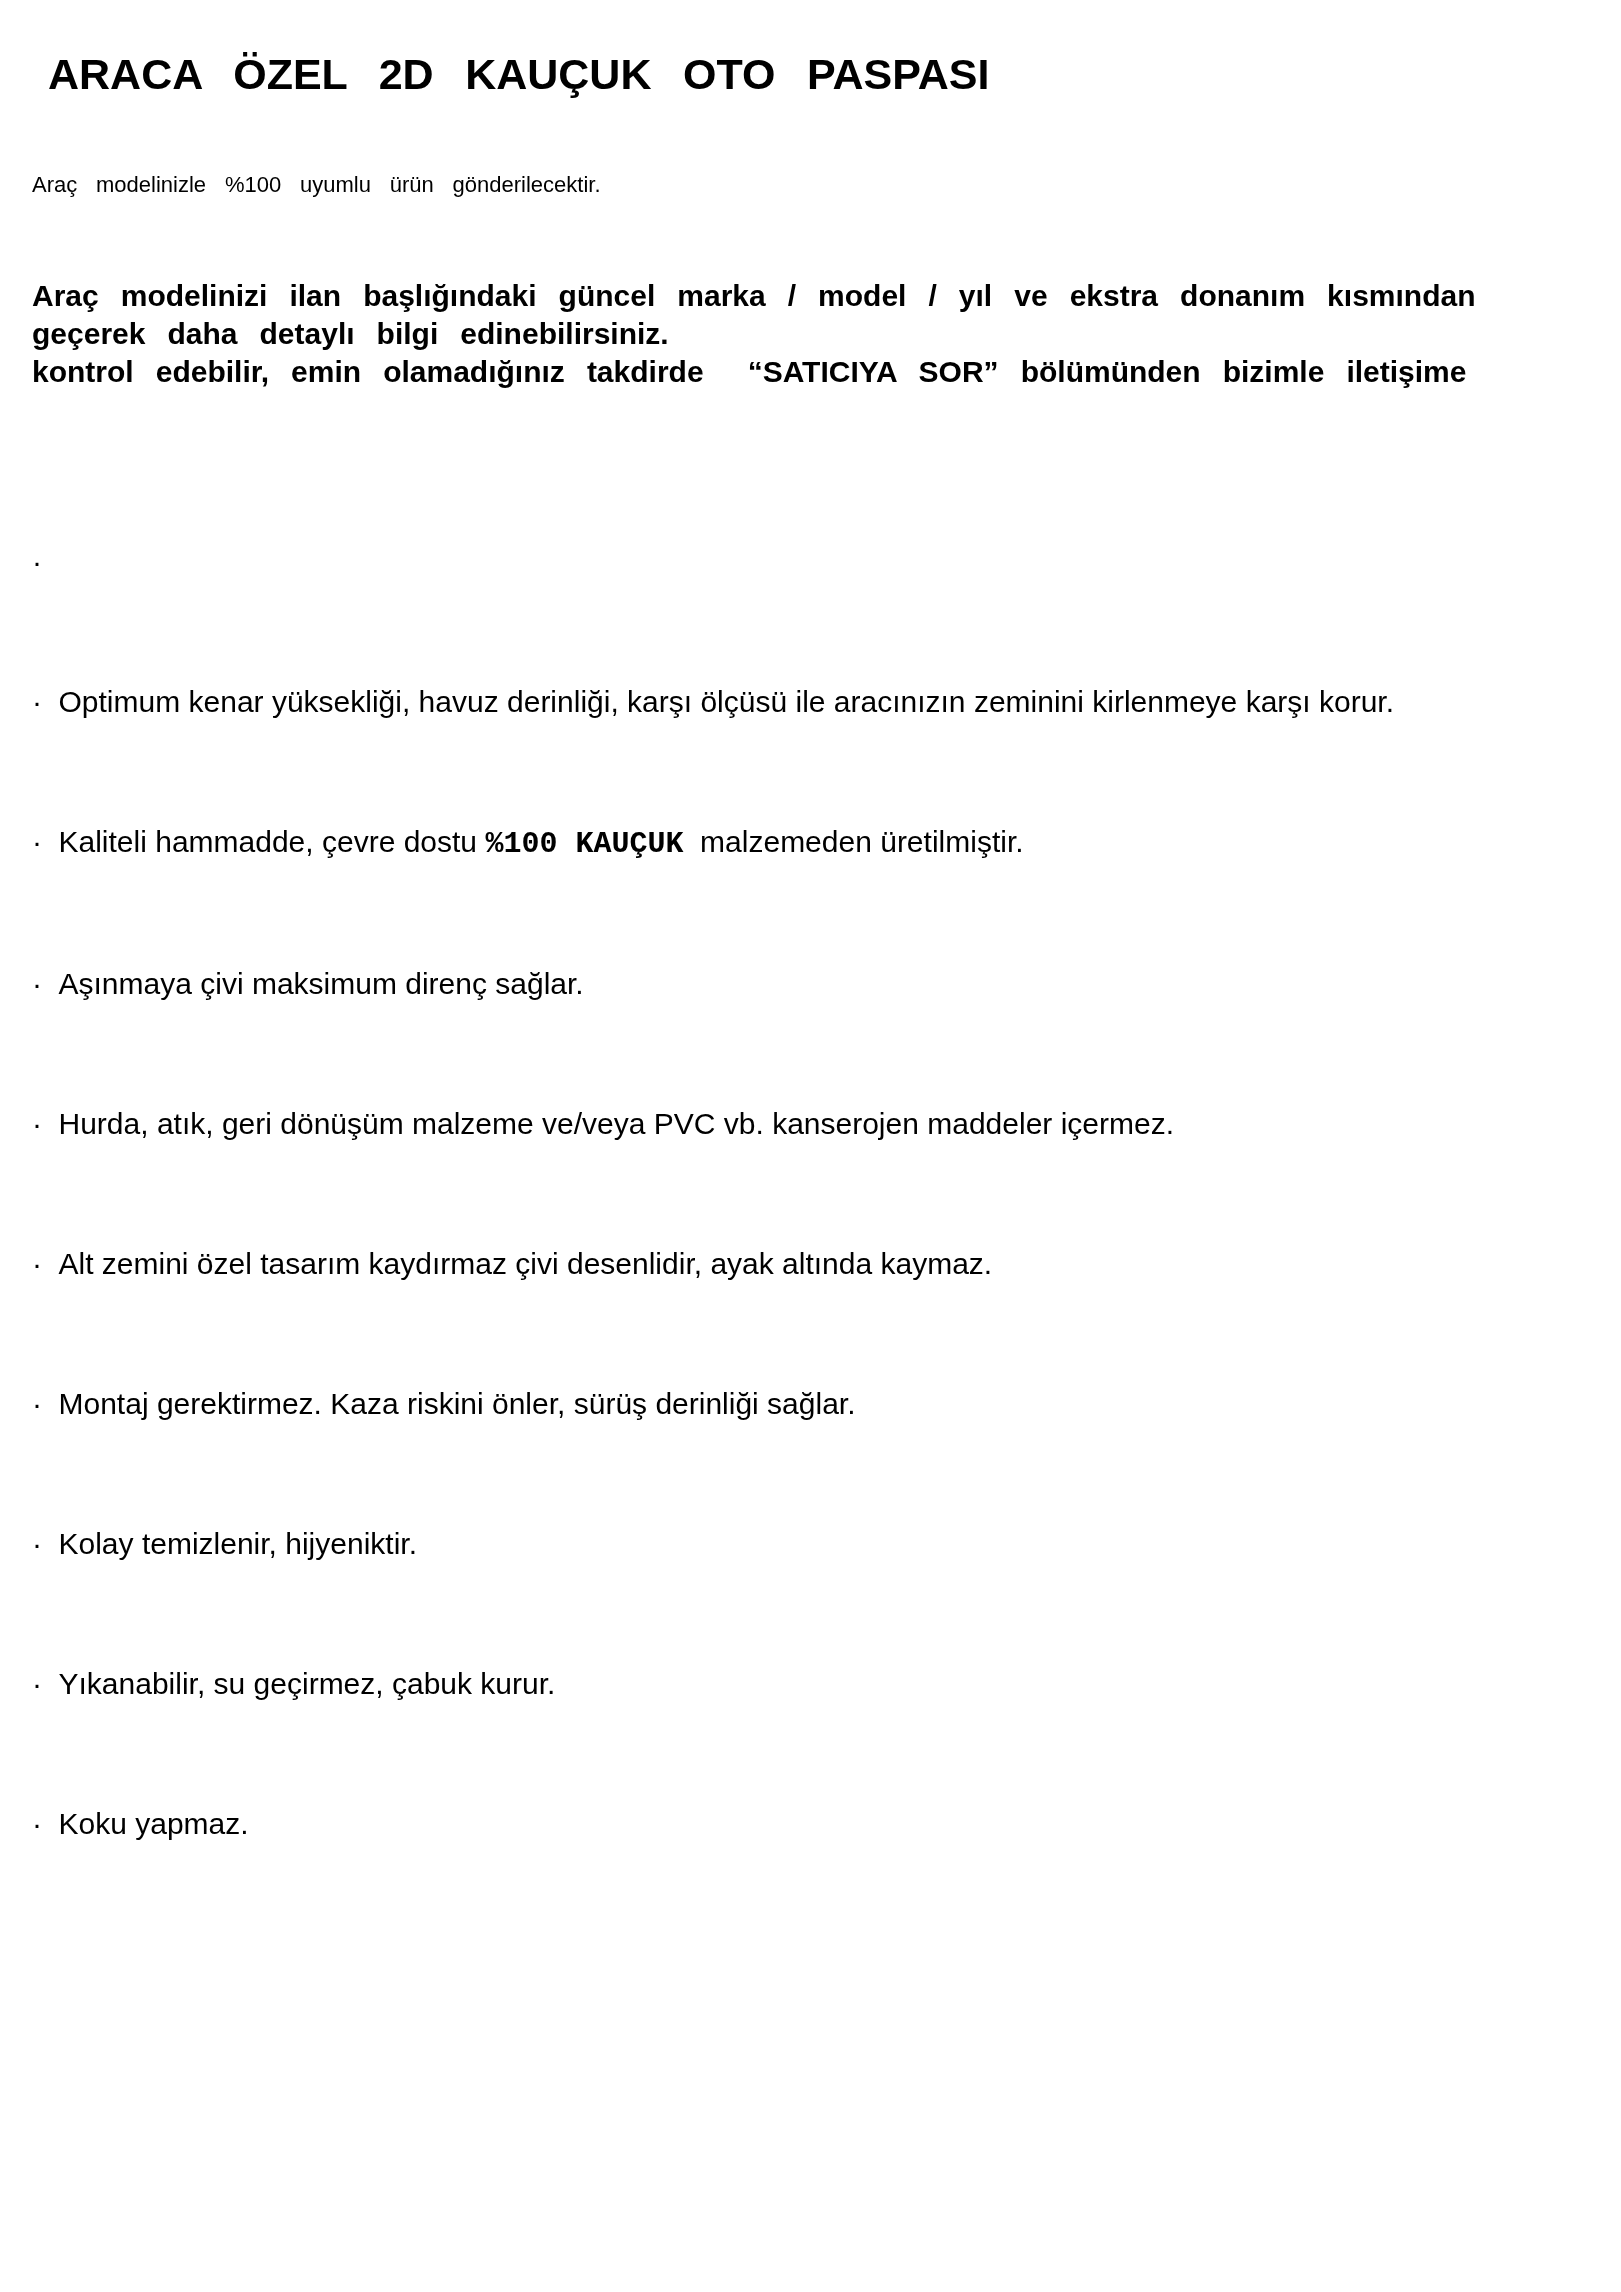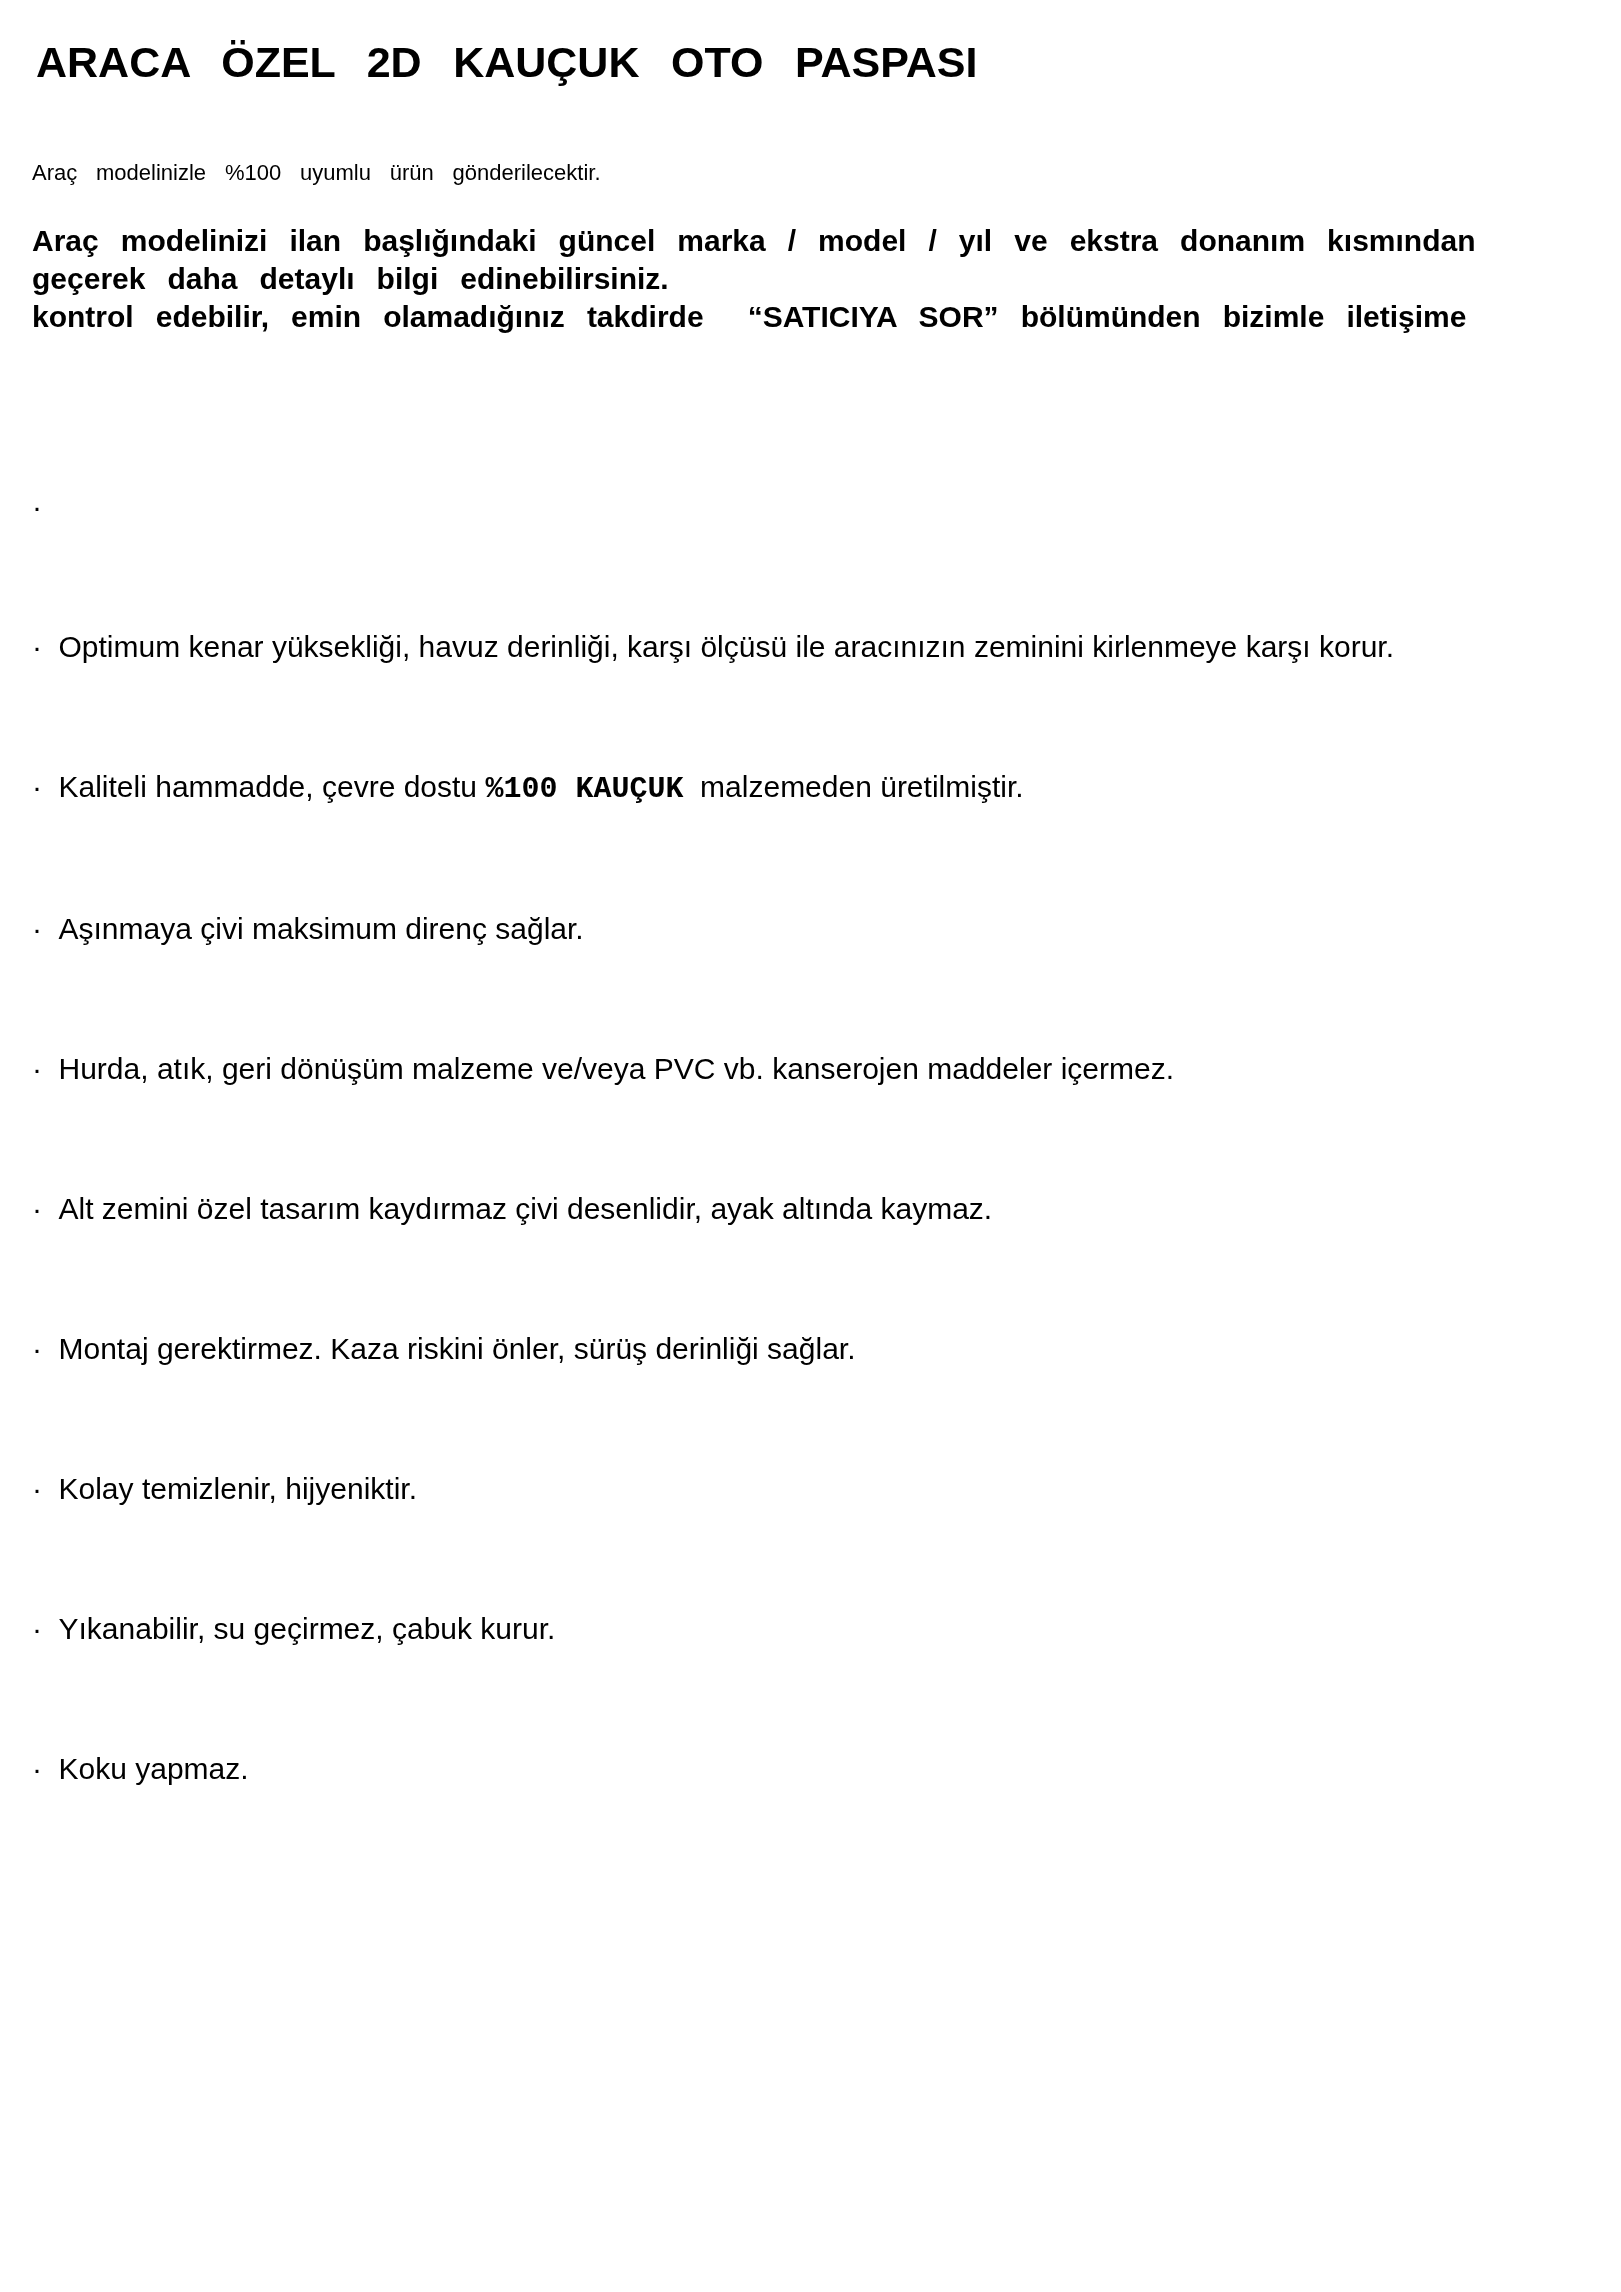--- a/index.html
+++ b/index.html
@@ -15,38 +15,38 @@
     color: #000000;
     font-family: "Liberation Sans", "DejaVu Sans", sans-serif;
     overflow: hidden;
     box-sizing: border-box;
   }
   .content {
     padding: 33px 116px 0 32px;
     box-sizing: border-box;
   }
   .doc-title {
-    margin: 4px;
+    margin: 16px;
     font-size: 43px;
     font-weight: bold;
     line-height: 51px;
     word-spacing: 19.6px;
     letter-spacing: 0px;
     white-space: pre;
   }
   .intro-line {
     margin: 66px 0 4px 0;
     font-size: 22px;
     font-weight: normal;
     line-height: 38px;
     word-spacing: 12.7px;
     white-space: pre;
   }
   .info-paragraph {
-    margin-top: 30px;
+    margin-top: 73px;
     font-size: 30px;
     font-weight: bold;
     line-height: 38px;
     word-spacing: 13.7px;
   }
   .info-paragraph .para-line {
     white-space: pre;
   }
   .feature-list {
     list-style: none;

